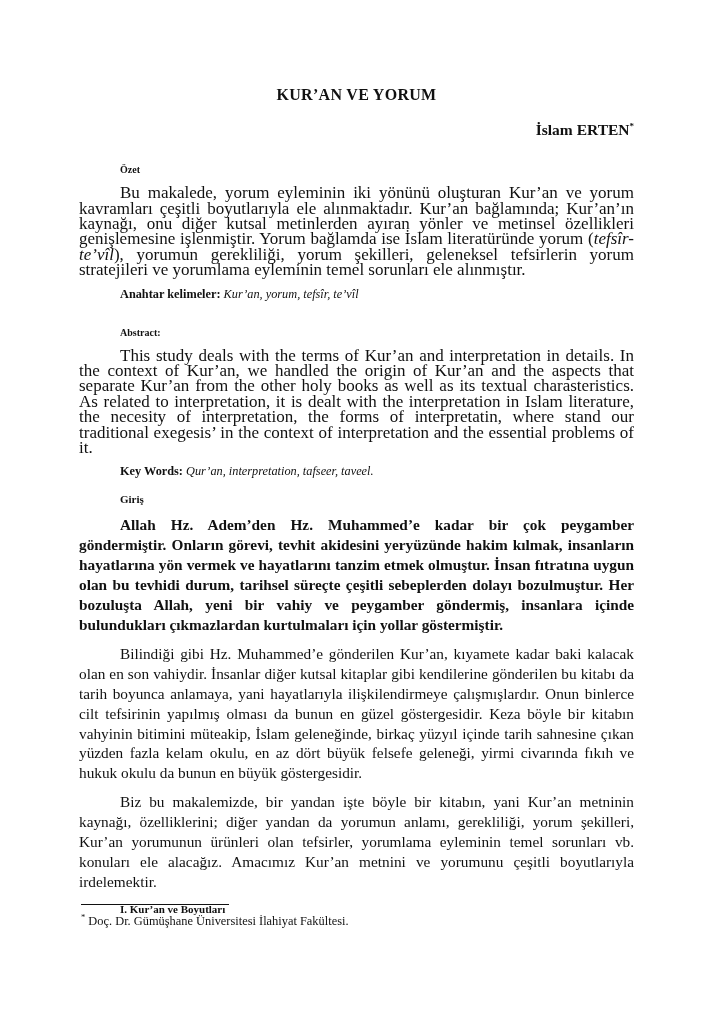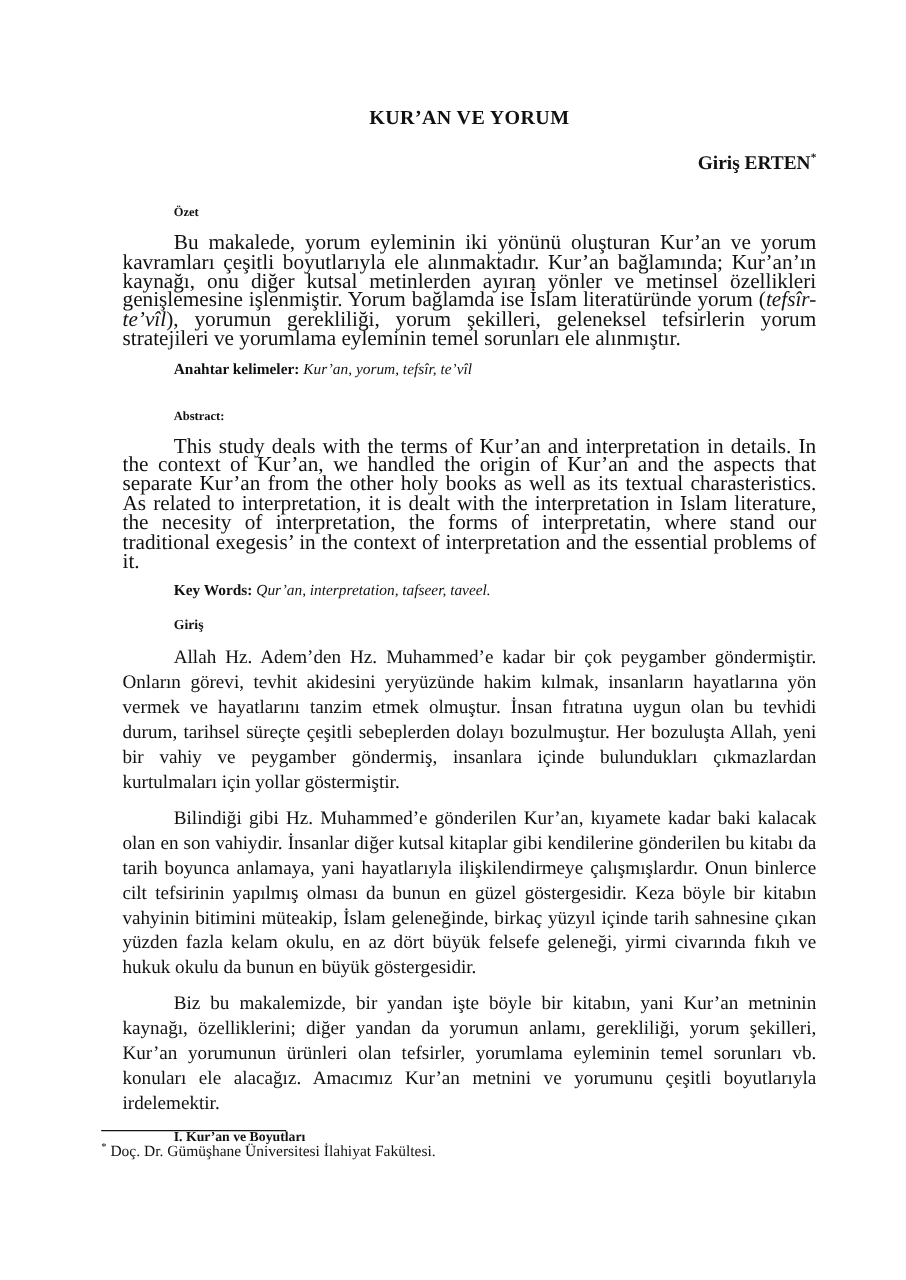--- a/index.html
+++ b/index.html
@@ -10,21 +10,21 @@
     width: 725px;
     height: 1024px;
     background: #ffffff;
     color: #111111;
     font-family: "Liberation Serif", "DejaVu Serif", serif;
     overflow: hidden;
     margin: 0 auto;
   }
   .content {
     position: absolute;
-    left: 98px;
+    left: 79px;
     top: 86px;
     width: 555px;
   }
   .doc-title {
     font-size: 16px;
     font-weight: bold;
     text-align: center;
     letter-spacing: 0.3px;
   }
   .author-line {
@@ -68,21 +68,21 @@
   }
   .giris-heading { margin-top: 14px; }
   .section-heading { margin-top: 11px; }
   .body-para {
     margin-top: 9px;
     font-size: 15.3px;
     line-height: 19.9px;
     text-align: justify;
     text-indent: 41px;
   }
-  .body-para.first { margin-top: 10px; }
+  .body-para.first { margin-top: 10px; font-weight: bold; }
   .footnote-area {
     position: absolute;
     left: 81px;
     top: 904px;
     width: 555px;
   }
   .footnote-rule {
     width: 148px;
     height: 0;
     border-top: 1.4px solid #111111;
@@ -96,21 +96,21 @@
 </style>
 </head>
 <body>
 
 <div class="page">
   <div class="content">
 
     <h1 class="doc-title">KUR’AN VE YORUM</h1>
 
     <div class="author-line">
-      <span>Giriş ERTEN</span><sup>*</sup>
+      <span>İslam ERTEN</span><sup>*</sup>
     </div>
 
     <h2 class="h-small">Özet</h2>
 
     <p class="small-para"><span>Bu makalede, yorum eyleminin iki yönünü oluşturan Kur’an ve yorum kavramları çeşitli boyutlarıyla ele alınmaktadır. Kur’an bağlamında; Kur’an’ın kaynağı, onu diğer kutsal metinlerden ayıran yönler ve metinsel özellikleri genişlemesine işlenmiştir. Yorum bağlamda ise İslam literatüründe yorum (</span><i class="inline-it">tefsîr-te’vîl</i><span>), yorumun gerekliliği, yorum şekilleri, geleneksel tefsirlerin yorum stratejileri ve yorumlama eyleminin temel sorunları ele alınmıştır.</span></p>
 
     <p class="kw-line">
       <b>Anahtar kelimeler: </b><i>Kur’an, yorum, tefsîr, te’vîl</i>
     </p>
 

